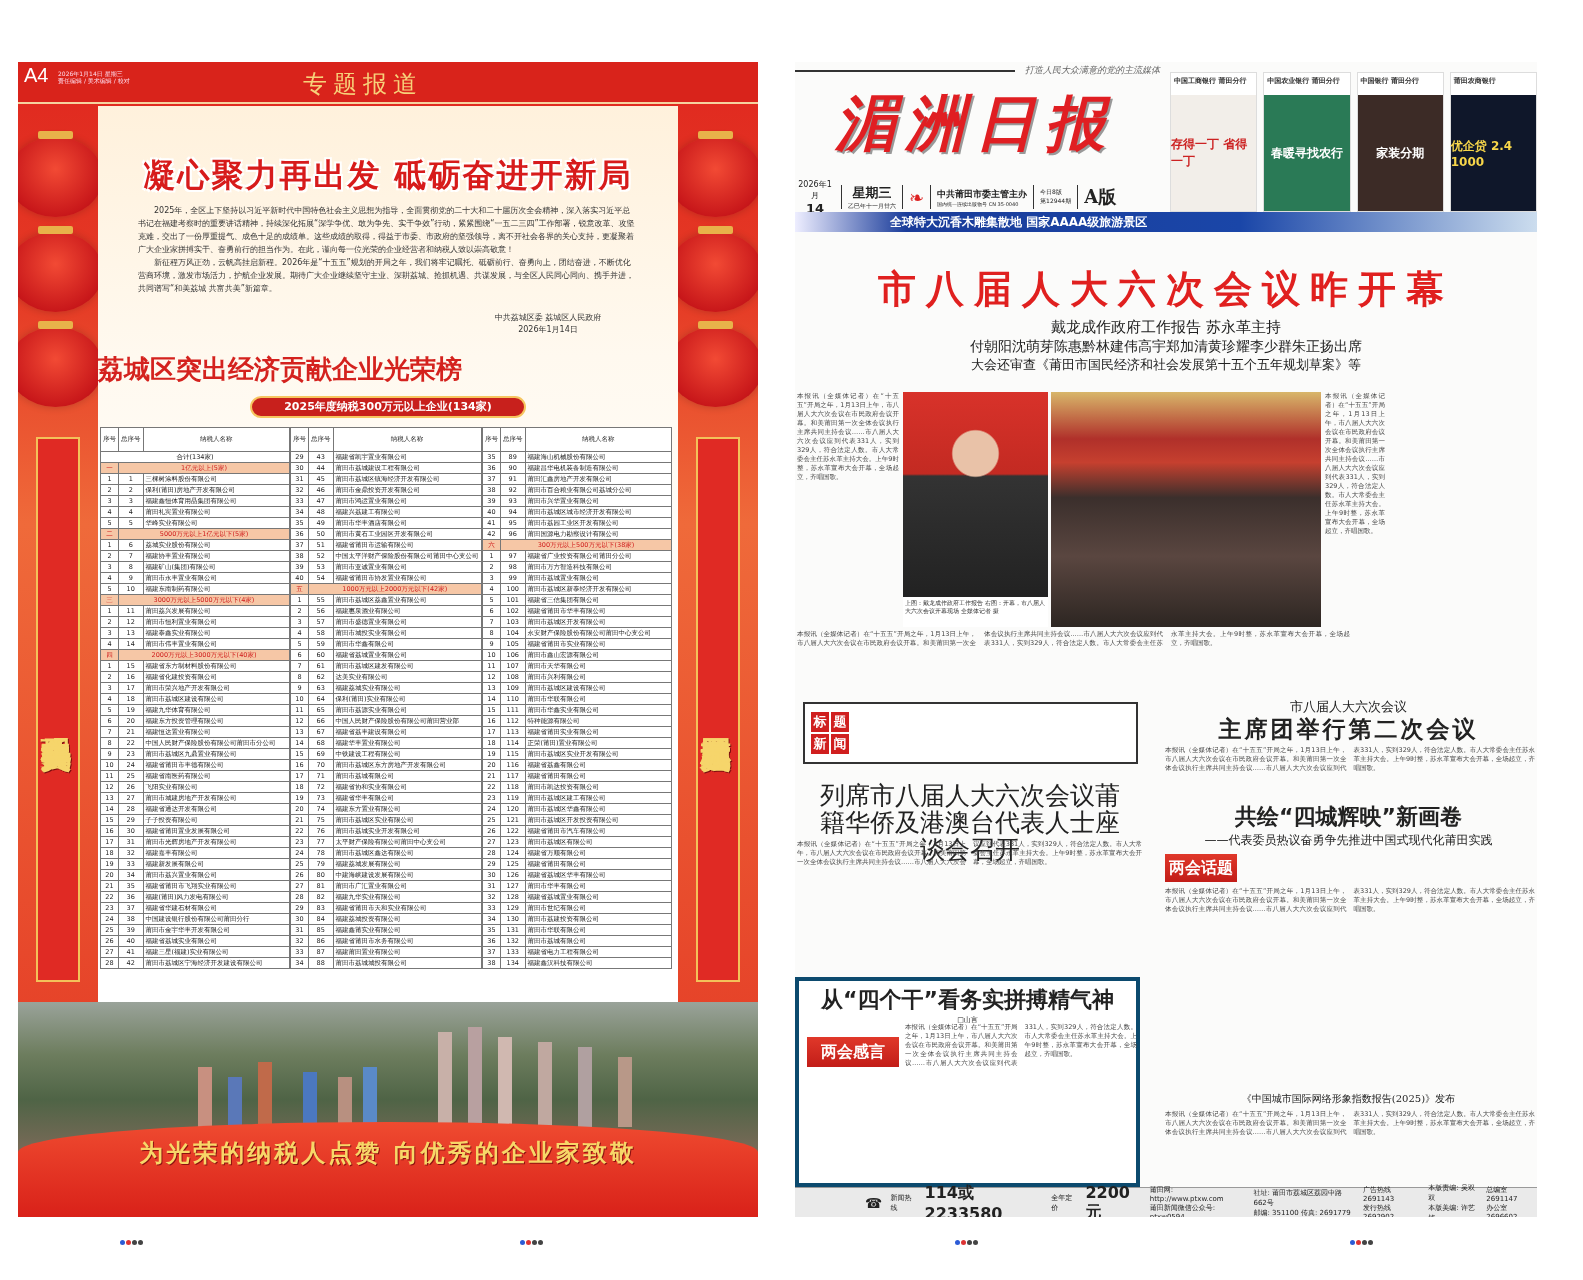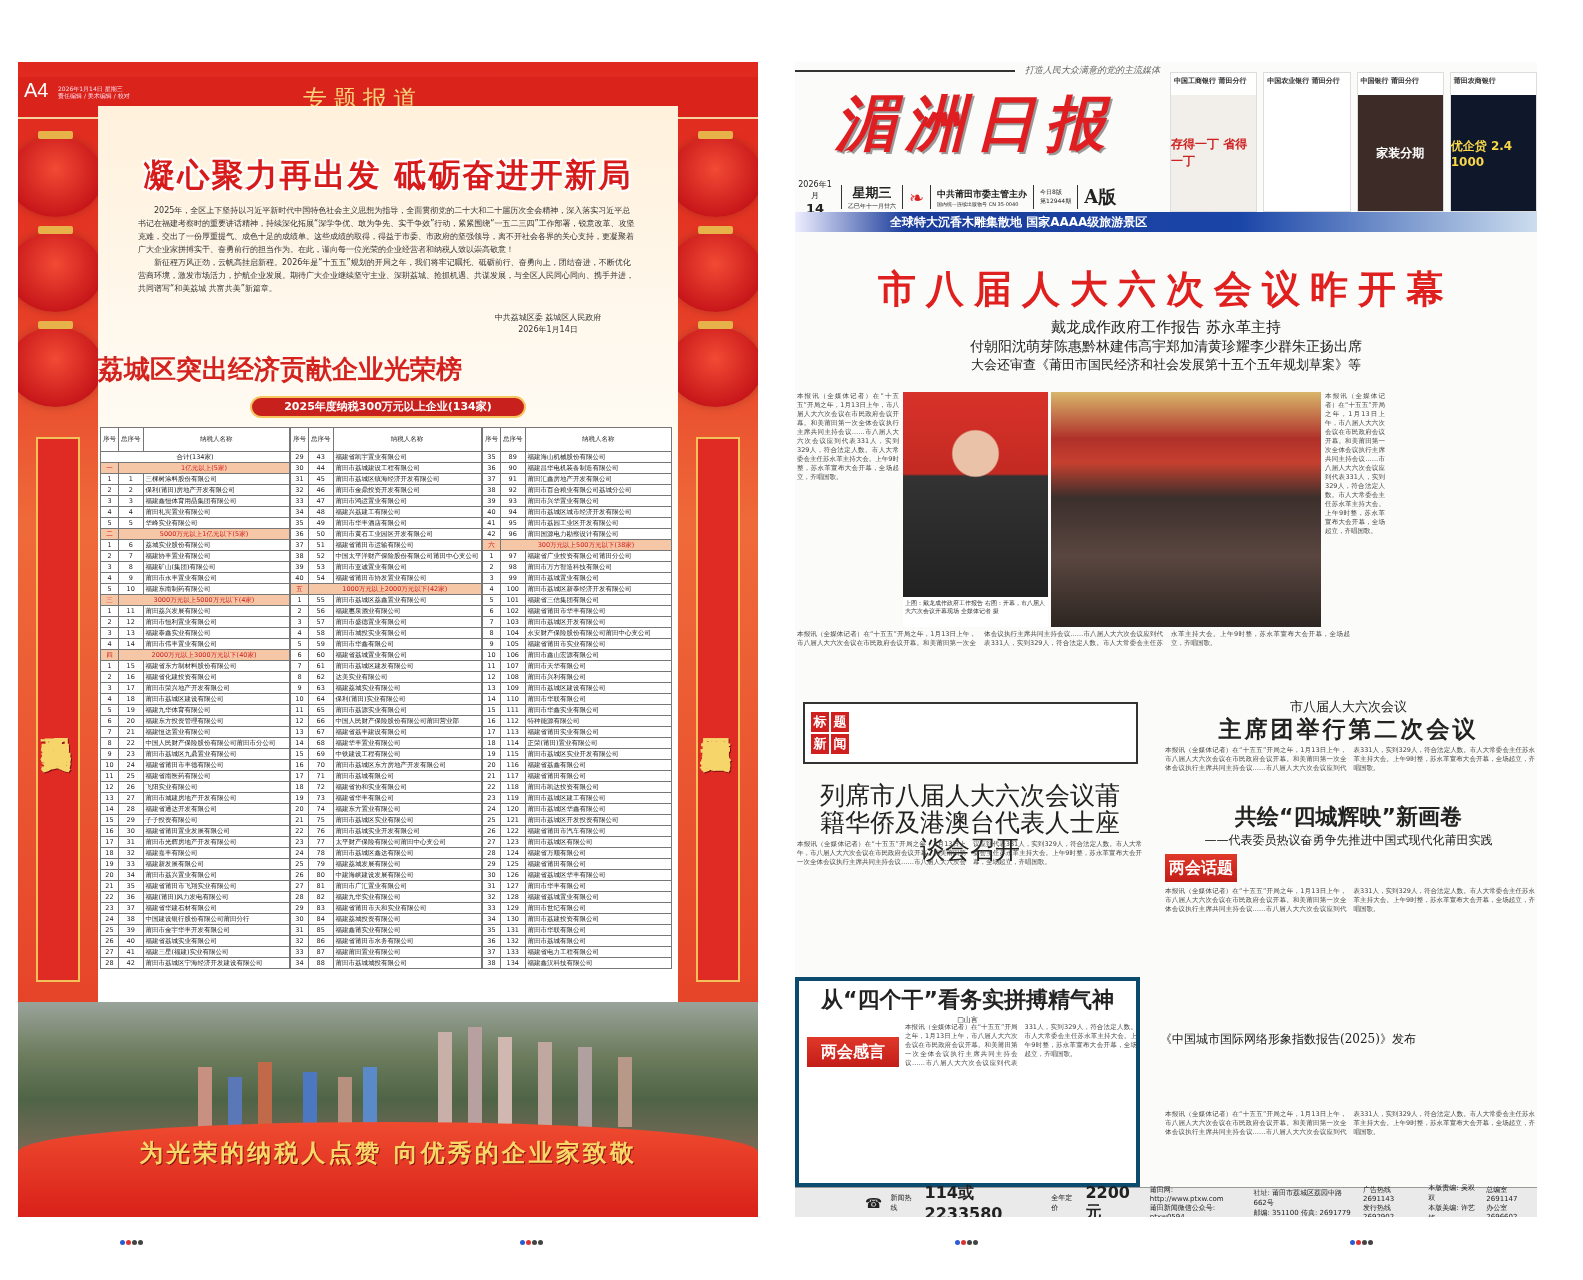--- a/index.html
+++ b/index.html
@@ -1,21 +1,21 @@
 <!DOCTYPE html>
 <html><head>
 <meta charset="utf-8">
 <style>
 *{box-sizing:border-box;margin:0;padding:0}
 body{width:1583px;height:1280px;background:#fff;position:relative;overflow:hidden;font-family:"DejaVu Sans",sans-serif;color:#222}
 .page{position:absolute;top:62px;height:1155px}
 #pageA4{left:18px;width:740px;background:linear-gradient(180deg,#e0281f 0%,#e53a25 20%,#ef6a3a 40%,#e23322 100%);overflow:hidden}
 #pageA1{left:795px;width:742px;background:#fbfbfa;overflow:hidden}
 
-.a4-head{position:absolute;left:0;top:15px;width:816px;height:42px;background:#d9231b;border-bottom:2px solid #f5d3a0}
+.a4-head{position:absolute;left:0;top:0;width:816px;height:42px;background:#d9231b;border-bottom:2px solid #f5d3a0}
 .a4-ed{position:absolute;left:6px;top:2px;color:#fff;font-size:20px;font-family:"Liberation Sans",sans-serif}
 .a4-meta{position:absolute;left:6px;top:26px;color:#fde;font-size:6px;line-height:7px}
 .a4-topic{position:absolute;left:285px;top:6px;color:#f7d27a;font-family:"DejaVu Serif",serif;font-size:24px;letter-spacing:6px}
 .a4-logo{position:absolute;right:10px;top:10px;color:#fff;font-size:10px}
 .a4-panel{position:absolute;left:80px;top:44px;width:580px;height:1000px;background:linear-gradient(180deg,#fff1dc 0%,#fff9ef 25%,#ffffff 60%,#fff 100%)}
 .lantern{position:absolute;width:95px;height:80px;border-radius:50%;background:radial-gradient(circle at 50% 40%,#f24a34,#c8171a 70%,#9e0f12);box-shadow:0 0 8px rgba(0,0,0,.2)}
 .lantern::before{content:"";position:absolute;left:30px;top:-6px;width:35px;height:8px;background:#e8b24a;border-radius:2px}
 .banner{position:absolute;width:40px;background:#e02a24;border:2px solid #f3c15a;color:#f6d56b;font-family:"DejaVu Serif",serif;font-size:30px;font-weight:bold;text-align:center;line-height:44px;padding-top:10px;text-shadow:1px 1px 0 #7a1010}
 .a4-h1{position:absolute;left:0;width:580px;top:90px;text-align:center;font-size:32px;font-weight:bold;color:#d71b1b;letter-spacing:2px;text-shadow:2px 2px 0 #fff,-2px -2px 0 #fff,2px -2px 0 #fff,-2px 2px 0 #fff}
 .a4-intro{position:absolute;left:40px;top:140px;width:500px;font-size:8px;line-height:13px;color:#333}
@@ -57,21 +57,21 @@
 .bulletin .tag span{background:#d01f1f;color:#fff;font-size:13px;font-weight:bold;text-align:center;line-height:20px}
 .bulletin .txt{position:absolute;left:52px;top:6px;width:275px;font-size:10px;line-height:14px}
 .h-right-k{position:absolute;left:365px;width:377px;top:636px;text-align:center;font-family:"DejaVu Serif",serif;font-size:13px}
 .h-right{position:absolute;left:365px;width:377px;top:652px;text-align:center;font-size:23px;font-weight:bold;letter-spacing:3px}
 .h-left{position:absolute;left:0;width:350px;top:720px;text-align:center;font-size:25px;font-weight:normal;line-height:27px}
 .h-four{position:absolute;left:365px;width:377px;top:740px;text-align:center;font-size:22px;font-weight:bold}
 .h-four-sub{position:absolute;left:365px;width:377px;top:770px;text-align:center;font-size:12px}
 .tag-box{position:absolute;background:linear-gradient(180deg,#e0382a,#c21d18);color:#fff;font-weight:bold;text-align:center;border-radius:0}
 .opinion{position:absolute;left:0;top:915px;width:345px;height:210px;border:4px solid #0c4a6e;background:#fff}
 .opinion h3{text-align:center;font-size:22px;font-weight:bold;margin-top:4px}
-.h-putian-k{position:absolute;left:365px;width:377px;top:969px;text-align:left;font-family:"DejaVu Serif",serif;font-size:12px}
+.h-putian-k{position:absolute;left:365px;width:377px;top:1030px;text-align:center;font-family:"DejaVu Serif",serif;font-size:10px}
 .h-putian{position:absolute;left:365px;width:377px;top:1020px;text-align:center;font-size:19px;font-weight:bold}
 .footer-bar{position:absolute;left:0;top:1125px;width:742px;height:30px;background:#eaeaea;border-top:1px solid #999;display:flex;align-items:center;gap:8px;padding-left:70px;font-size:7px}
 .footer-bar .big{font-size:16px;font-weight:bold}
 .dots{position:absolute;top:1236px;font-size:10px;letter-spacing:1px}
 .dots b{display:inline-block;width:5px;height:5px;border-radius:50%;margin-right:1px}
 </style>
 </head>
 <body>
 
 <div class="page" id="pageA4">
@@ -883,20 +883,21 @@
     <div style="font-size:18px;font-weight:bold;font-family:'DejaVu Serif',serif">A版</div>
   </div>
 
   <div class="ads">
     <div class="ad">
         <div class="bank">中国工商银行 莆田分行</div>
         <div class="art" style="background:#f2eee9;color:#c22">存得一丁 省得一丁</div>
       </div>
     <div class="ad">
         <div class="bank">中国农业银行 莆田分行</div>
+        <div class="art" style="background:#2a7a56">春暖寻找农行</div>
       </div>
     <div class="ad">
         <div class="bank">中国银行 莆田分行</div>
         <div class="art" style="background:#3c2b26">家装分期</div>
       </div>
     <div class="ad">
         <div class="bank">莆田农商银行</div>
         <div class="art" style="background:#0f172a;color:#f7d64a">优企贷 2.4 1000</div>
       </div>
   </div>

